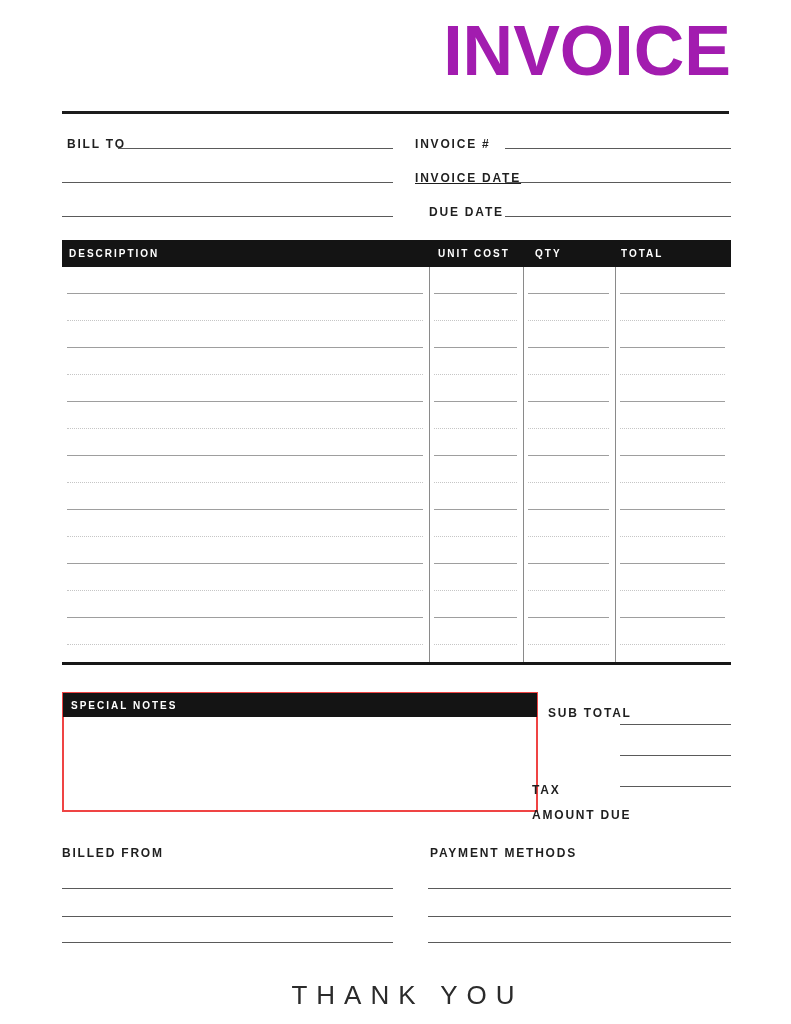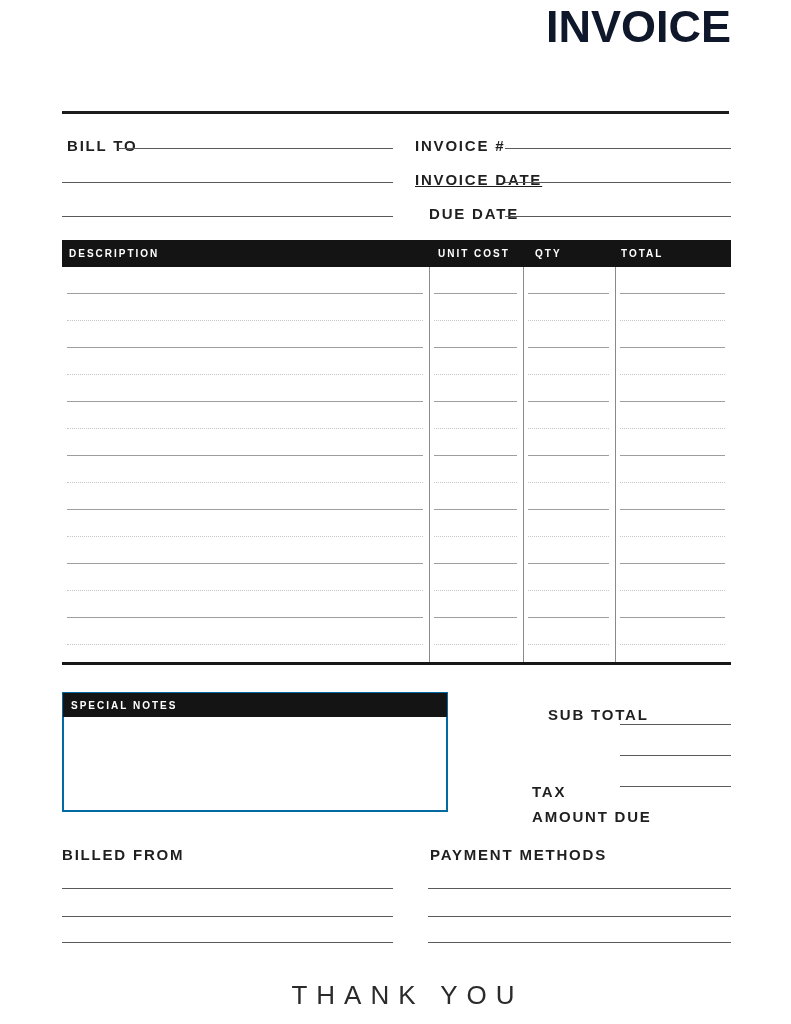--- a/index.html
+++ b/index.html
@@ -15,36 +15,36 @@
     position:relative;
     width:791px;height:1024px;
     background:#ffffff;
     font-family:"Liberation Sans", sans-serif;
     color:var(--ink);
     overflow:hidden;
   }
   
   .label{
     position:absolute;
-    font-size:15px;font-weight:bold;
+    font-size:12px;font-weight:bold;
     letter-spacing:1.8px;
     color:#1f1f1f;
     white-space:nowrap;
   }
   .fill-line{
     position:absolute;height:0;
     border-bottom:1px solid var(--write-line);
   }
   
   .title{
     position:absolute;
-    top:4px;right:60px;
-    font-size:45px;font-weight:900;
+    top:16px;right:60px;
+    font-size:70px;font-weight:900;
     letter-spacing:0px;
-    color:#0f172a;
+    color:#a21caf;
     line-height:1;
   }
   .top-rule{
     position:absolute;
     left:62px;top:111px;width:667px;height:3px;
     background:#1c1c1c;
   }
   
   .table{
     position:absolute;left:62px;top:240px;width:669px;
@@ -82,22 +82,22 @@
   .cell.c3{width:92px;}
   .cell.c4{width:116px;}
   .wline{
     position:absolute;left:5px;right:6px;bottom:0;height:0;
   }
   .item-row.solid .wline{border-bottom:1px solid var(--solid-line);}
   .item-row.dashed .wline{border-bottom:1px dotted var(--dashed-line);}
   
   .notes-box{
     position:absolute;left:62px;top:692px;
-    width:386px;height:120px;
-    border:2px solid #0369a1;
+    width:476px;height:120px;
+    border:2px solid #ef4444;
     background:#fff;
   }
   .notes-header{
     height:24px;background:var(--bar);
     display:flex;align-items:center;
     padding-left:8px;
     margin:-1px;
   }
   .notes-header span{
     color:#fff;font-size:10px;font-weight:bold;letter-spacing:2px;

